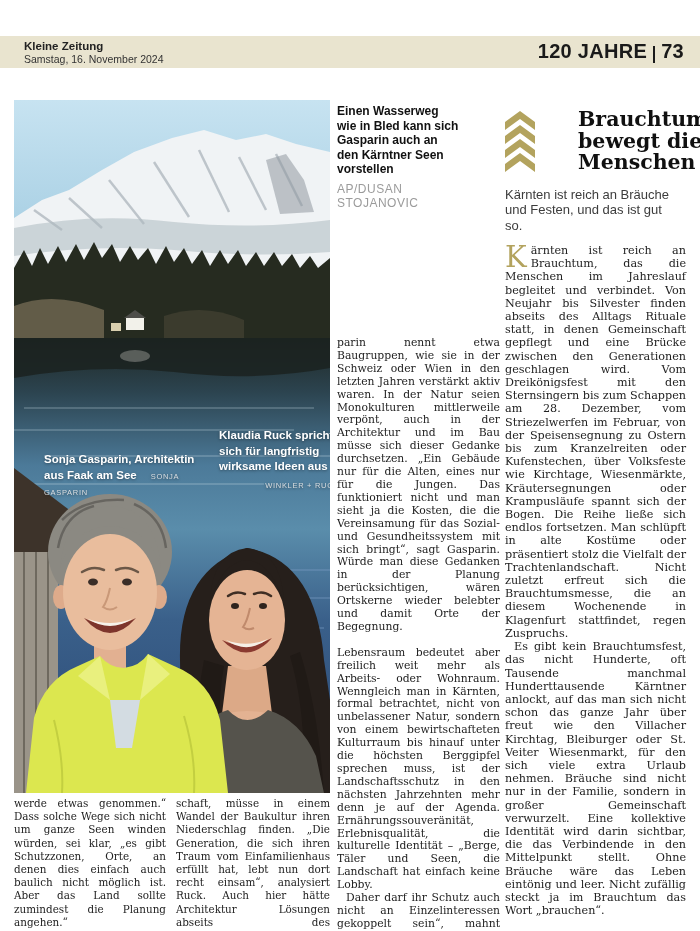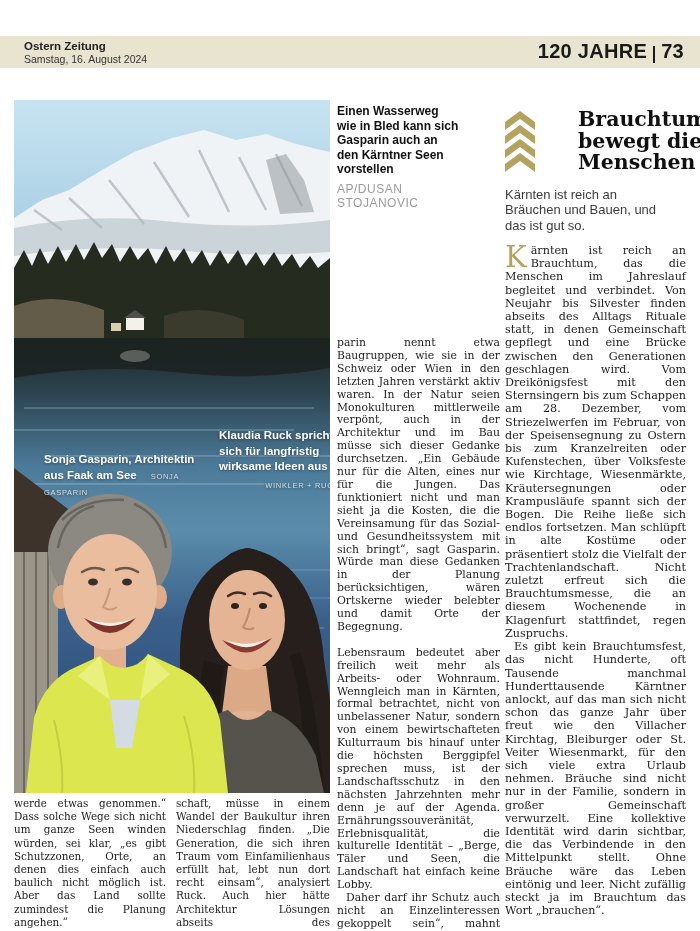--- a/index.html
+++ b/index.html
@@ -55,22 +55,22 @@
   .bcol1 { left:14px; width:152px; }
   .bcol2 { left:176px; width:154px; }
 </style>
 </head>
 <body>
 
 <div class="page">
 
   <div class="band">
     <div class="band-left">
-      <div class="paper-name">Ostern Zeitung</div>
-      <div class="paper-date">Samstag, 16. August 2024</div>
+      <div class="paper-name">Kleine Zeitung</div>
+      <div class="paper-date">Samstag, 16. November 2024</div>
     </div>
     <div class="band-right">
       <span>120 JAHRE</span>
       <span class="pg-div"></span>
       <span>73</span>
     </div>
   </div>
 
   <div class="photo">
     <svg width="316" height="693" viewBox="0 0 316 693">
@@ -222,21 +222,21 @@
       <svg class="chevrons" width="30" height="62" viewBox="0 0 30 62">
         <g fill="#b3a35e">
           <path d="M15,0 L30,11 L30,19 L15,8 L0,19 L0,11 Z"></path>
           <path d="M15,14 L30,25 L30,33 L15,22 L0,33 L0,25 Z"></path>
           <path d="M15,28 L30,39 L30,47 L15,36 L0,47 L0,39 Z"></path>
           <path d="M15,42 L30,53 L30,61 L15,50 L0,61 L0,53 Z"></path>
         </g>
       </svg>
       <div class="headline">Brauchtum bewegt die Menschen</div>
     </div>
-    <div class="intro">Kärnten ist reich an Bräuchen und Bauen, und das ist gut so.</div>
+    <div class="intro">Kärnten ist reich an Bräuche und Festen, und das ist gut so.</div>
     <div class="rightbody serif">
       <p><span class="dropcap">K</span><span>ärnten ist reich an Brauchtum, das die Menschen im Jahreslauf begleitet und verbindet. Von Neujahr bis Silvester finden abseits des Alltags Rituale statt, in denen Gemeinschaft gepflegt und eine Brücke zwischen den Generationen geschlagen wird. Vom Dreikönigsfest mit den Sternsingern bis zum Schappen am 28. Dezember, vom Striezelwerfen im Februar, von der Speisensegnung zu Ostern bis zum Kranzelreiten oder Kufenstechen, über Volksfeste wie Kirchtage, Wiesenmärkte, Kräutersegnungen oder Krampusläufe spannt sich der Bogen. Die Reihe ließe sich endlos fortsetzen. Man schlüpft in alte Kostüme oder präsentiert stolz die Vielfalt der Trachtenlandschaft. Nicht zuletzt erfreut sich die Brauchtumsmesse, die an diesem Wochenende in Klagenfurt stattfindet, regen Zuspruchs.</span></p>
       <p class="indent"><span>Es gibt kein Brauchtumsfest, das nicht Hunderte, oft Tausende manchmal Hunderttausende Kärntner anlockt, auf das man sich nicht schon das ganze Jahr über freut wie den Villacher Kirchtag, Bleiburger oder St. Veiter Wiesenmarkt, für den sich viele extra Urlaub nehmen. Bräuche sind nicht nur in der Familie, sondern in großer Gemeinschaft verwurzelt. Eine kollektive Identität wird darin sichtbar, die das Verbindende in den Mittelpunkt stellt. Ohne Bräuche wäre das Leben eintönig und leer. Nicht zufällig steckt ja im Brauchtum das Wort „brauchen“.</span> </p>
     </div>
   </div>
 
   <div class="bcol bcol1 serif">
     <p>werde etwas genommen.“ Dass solche Wege sich nicht um ganze Seen winden würden, sei klar, „es gibt Schutzzonen, Orte, an denen dies einfach auch baulich nicht möglich ist. Aber das Land sollte zumindest die Planung angehen.“</p>
     <p class="indent">Aber auch die Demografie, also das (Über-)Altern der Gesell-</p>
   </div>

